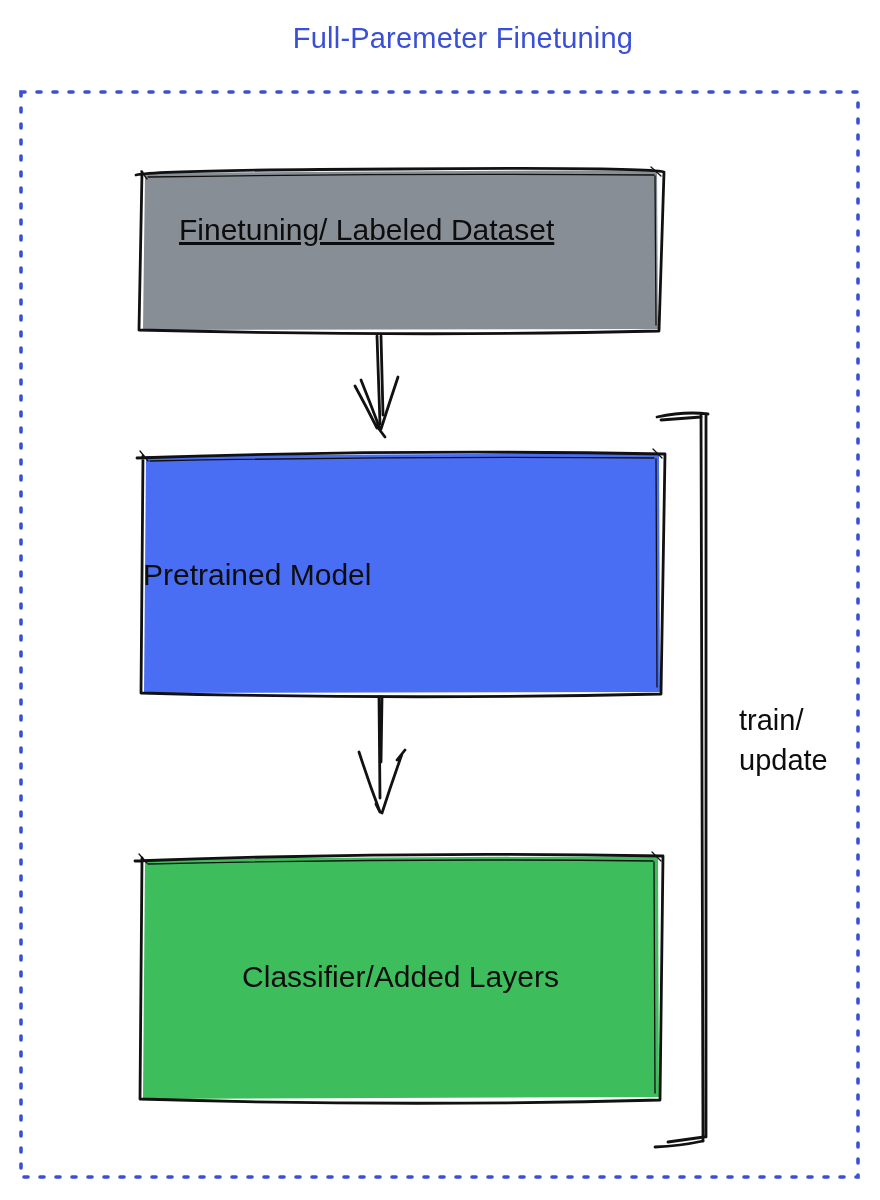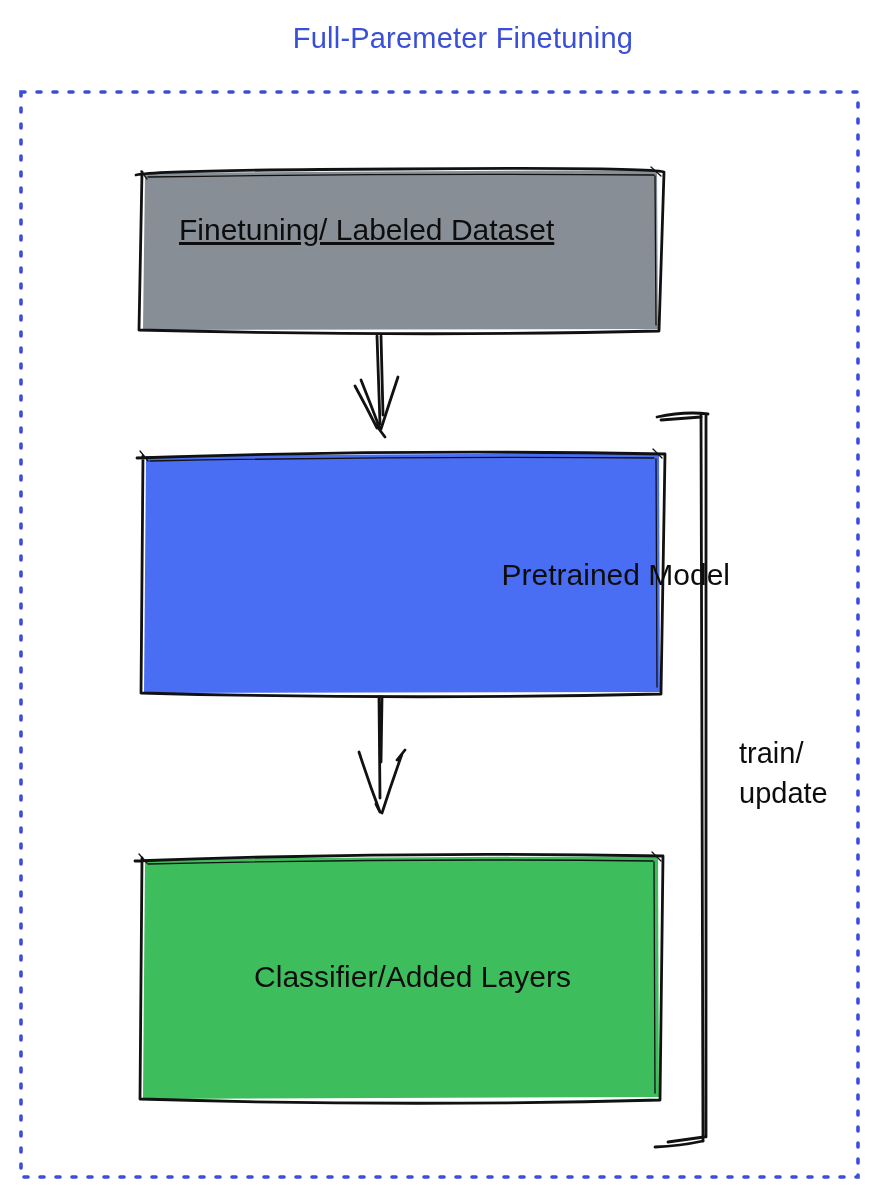--- a/index.html
+++ b/index.html
@@ -9,24 +9,24 @@
   }
   .title{
     position:absolute;top:22px;left:0;width:880px;text-align:center;
     font-size:29px;font-weight:500;color:#3a4fd7;letter-spacing:.2px;margin-left:23px;
   }
   svg.canvas{position:absolute;left:0;top:0;}
   .ink{stroke:#111111;stroke-width:2.8;fill:none;stroke-linecap:round;stroke-linejoin:round;}
   .thin{stroke-width:1.3;}
   .label{position:absolute;font-size:30px;color:#0d0d0d;}
   #dataset-label{left:179px;top:213px;text-decoration:underline;}
-  #pretrained-label{left:156px;top:558px;width:574px;text-align:right;}
-  #classifier-label{left:142px;top:960px;width:517px;text-align:center;padding-left:12px;}
+  #pretrained-label{left:143px;top:558px;width:574px;text-align:left;}
+  #classifier-label{left:142px;top:960px;width:517px;text-align:center;}
   #train-update{position:absolute;left:739px;top:700px;font-size:29px;line-height:40px;
-    color:#0d0d0d;white-space:pre-line;margin-top:33px;}
+    color:#0d0d0d;white-space:pre-line;}
 </style>
 </head>
 <body>
 
 <div class="title">Full-Paremeter Finetuning</div>
 
 <svg class="canvas" width="880" height="1200" viewBox="0 0 880 1200">
 
   <rect x="21" y="92" width="837" height="1085" fill="none" stroke-width="3.6" stroke-dasharray="4 12" stroke-linecap="round" stroke="#3a4fd7"></rect>
 

